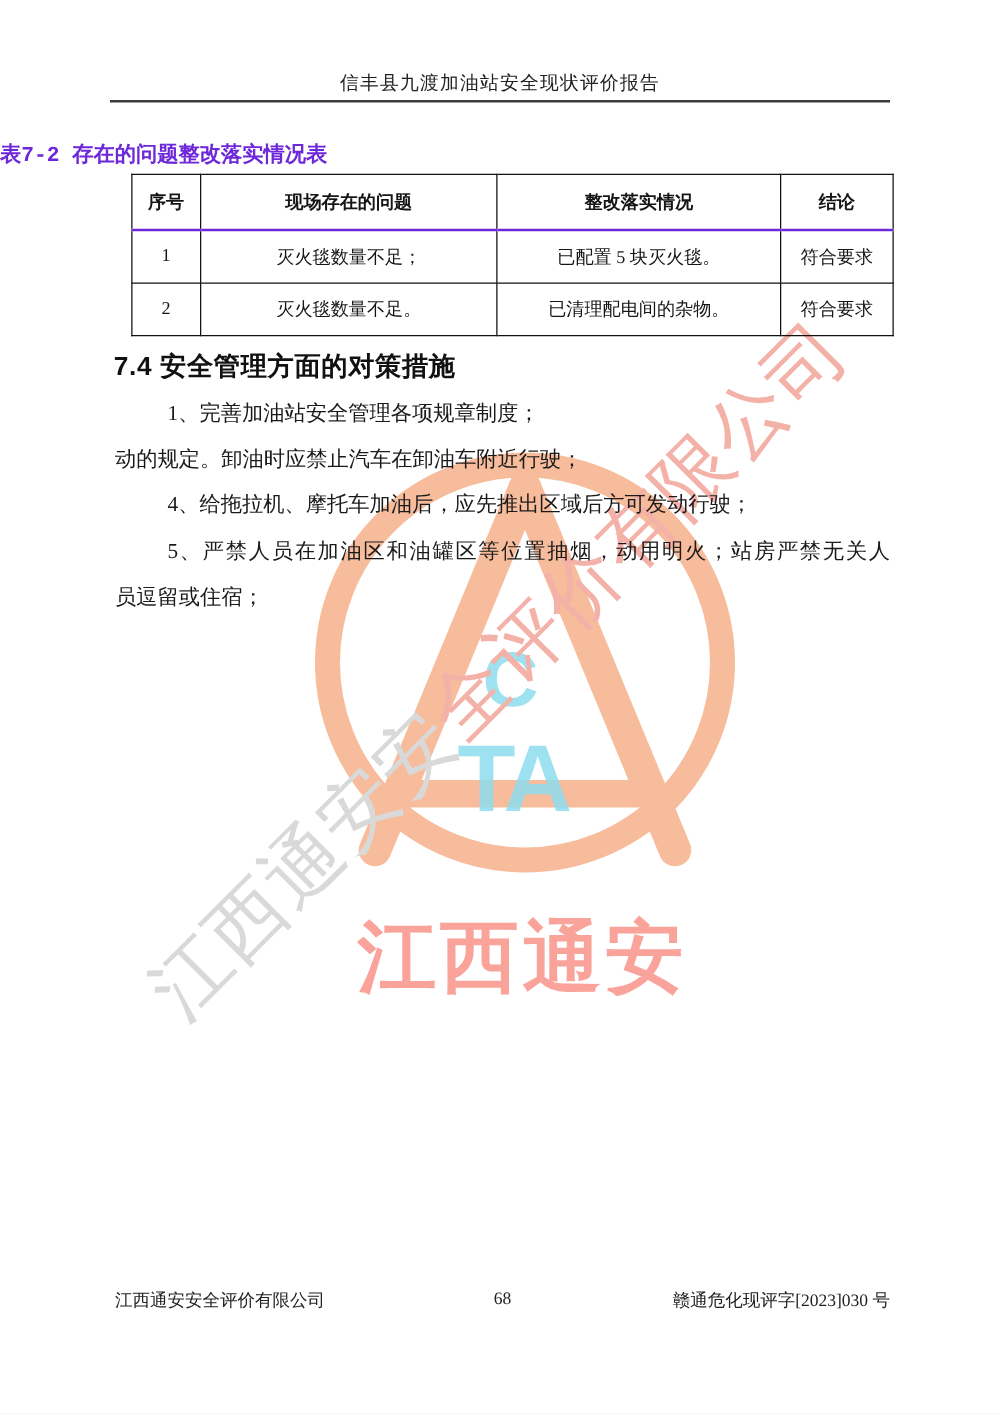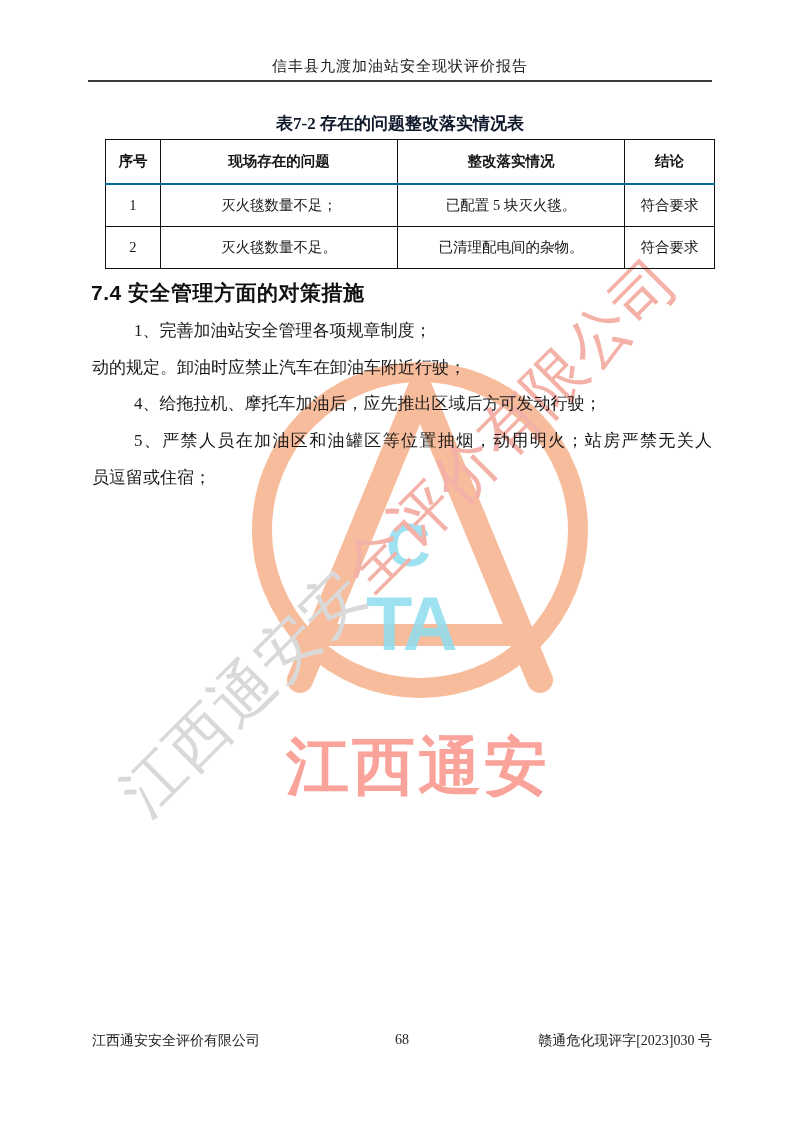--- a/index.html
+++ b/index.html
@@ -42,36 +42,36 @@
   .content { position:absolute; inset:0; z-index:1; }
   .header-title {
     position:absolute; top:57px; left:0; width:100%;
     text-align:center; font-size:15px; letter-spacing:1px; color:#222;
   }
   .header-rule {
     position:absolute; top:80px; left:88px; width:624px; height:2px;
     background:#3a3a3a;
   }
   .table-caption {
-    position:absolute; top:112px; left:0; width:100%; text-align:center;
-    font-family:Liberation Serif, serif;
-    font-size:17px; font-weight:700; color:#0f172a;
+    position:absolute; top:112px; left:0; width:100%; text-align:left;
+    font-family:Liberation Mono, monospace;
+    font-size:17px; font-weight:700; color:#6d28d9;
   }
   table.issues {
     position:absolute; top:139px; left:105px; width:610px;
     border-collapse:collapse; table-layout:fixed;
     border:1.5px solid #111;
   }
   table.issues th, table.issues td {
     border:1px solid #111; text-align:center; vertical-align:middle;
     font-size:14.5px; padding:0 4px; color:#151515;
   }
   table.issues th {
     font-family:"Liberation Sans","DejaVu Sans",sans-serif;
-    font-weight:700; height:44px; border-bottom:2px solid #0369a1;
+    font-weight:700; height:44px; border-bottom:2px solid #6d28d9;
   }
   table.issues tr.r1 td { height:43px; }
   table.issues tr.r2 td { height:42px; }
   .col-no { width:9%; } .col-problem { width:39%; } .col-status { width:37.2%; } .col-result { width:14.8%; }
   .sec-heading {
     position:absolute; top:279px; left:91px;
     font-family:"Liberation Sans","DejaVu Sans",sans-serif;
     font-size:21px; font-weight:700; letter-spacing:.5px; color:#111;
   }
   .body-lines { position:absolute; top:313px; left:92px; width:620px; }

